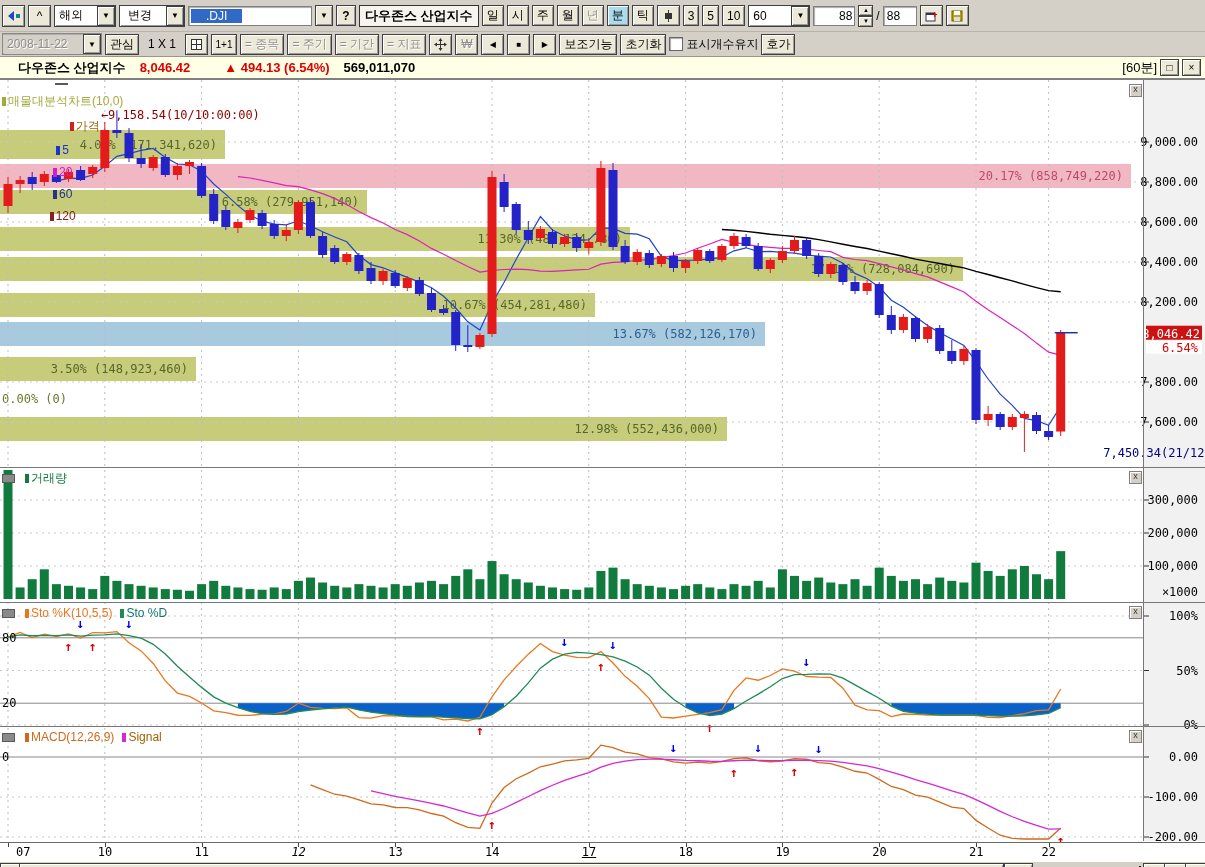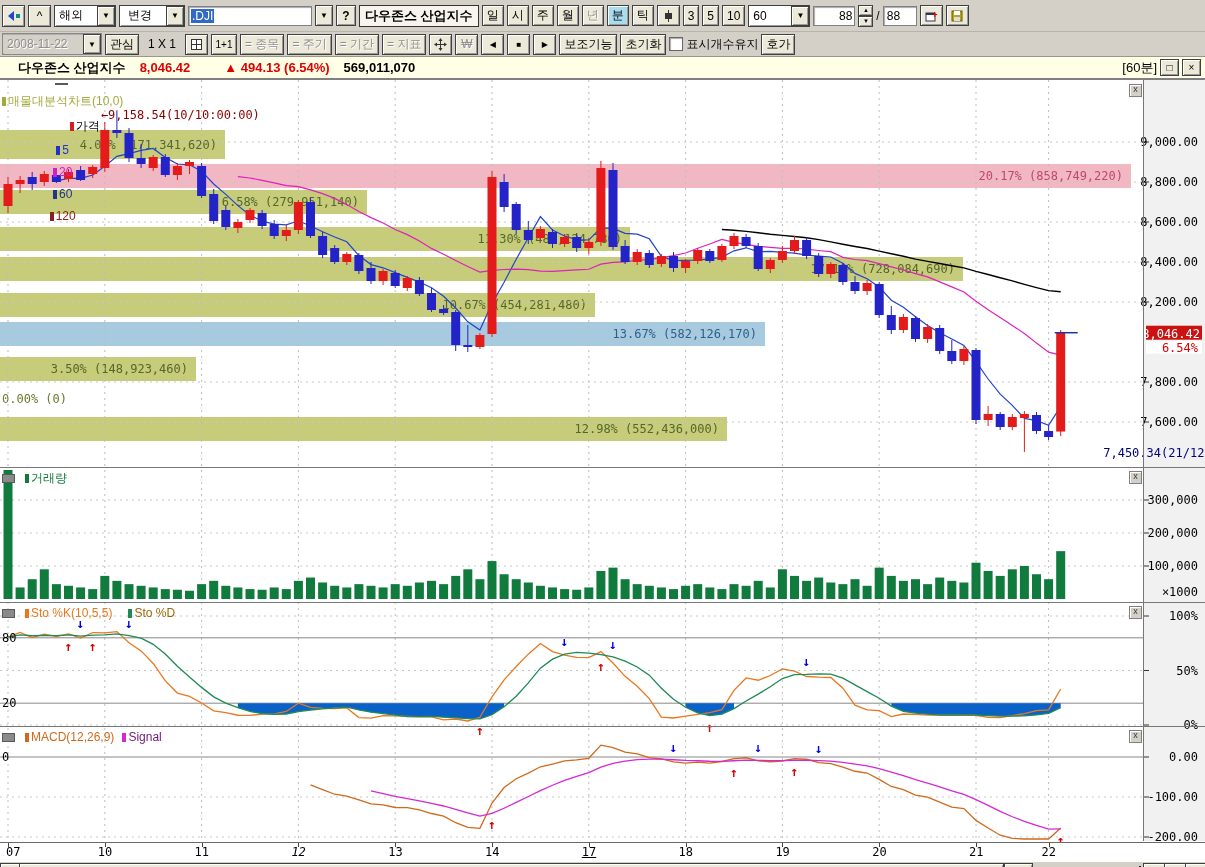--- a/index.html
+++ b/index.html
@@ -13,21 +13,21 @@
   .btn{display:inline-flex;align-items:center;justify-content:center;height:20px;padding:0 5px;cursor:default;white-space:nowrap;}
   .btn.sm{height:19px;padding:0 4px;}
   .btn.icon{width:21px;padding:0;}
   .btn.active{background:#aadcf0;}
   .btn.disabled{color:#8f8f8f;text-shadow:1px 1px 0 #fff;}
   .sunken{background:#fff;border:1px solid #808080;box-shadow:inset 1px 1px 1px #aaa;}
   .combo{display:inline-flex;align-items:center;height:20px;}
   .combo .val{padding:0 4px;background:#fff;height:18px;display:flex;align-items:center;min-width:34px;}
   .combo .drop{width:16px;height:18px;display:flex;align-items:center;justify-content:center;font-size:8px;}
   .namebox{font-weight:bold;font-size:13px;border:1px solid #333;background:#f6f4ec;padding:1px 5px;height:18px;display:flex;align-items:center;}
-  .sel{background:#316ac5;color:#fff;padding:0 1px;}
+  .sel{background:#316ac5;color:#fff;padding:0 15px;}
   .spin{display:inline-flex;flex-direction:column;}
   .spin .s{width:13px;height:9px;font-size:6px;display:flex;align-items:center;justify-content:center;}
   .chk{width:12px;height:12px;background:#fff;border:1px solid #666;box-shadow:inset 1px 1px 1px #aaa;display:inline-block;}
   
   .titlebar{height:21px;background:#ffffe6;border-bottom:2px solid #808080;display:flex;align-items:center;padding:0 4px 0 18px;gap:14px;font-size:13px;}
   .titlebar .nm{font-weight:bold;}
   .titlebar .pr{color:#e00000;font-weight:bold;}
   .titlebar .ch{color:#e00000;font-weight:bold;margin-left:20px;}
   .titlebar .vo{font-weight:bold;}
   .titlebar .right{margin-left:auto;display:flex;align-items:center;gap:3px;}
@@ -593,21 +593,21 @@
         <line x1="0" y1="646.5" x2="1205" y2="646.5" stroke="#777"></line>
         <line x1="1143.5" y1="0" x2="1143.5" y2="761" stroke="#777"></line>
       </svg>
 
     <div class="legend" style="top:3px;left:2px;flex-direction:column;">
       <span class="grip"></span>
       <span class="it" style="color:#a3aa3c;">
           <span class="mk" style="background:#a3aa3c;"></span>
           <span>매물대분석차트(10,0)</span>
         </span>
-      <span class="it" style="color:#000000;padding-left:44px;">
+      <span class="it" style="color:#a16207;padding-left:44px;">
           <span class="mk" style="background:#d02020;"></span>
           <span>가격</span>
         </span>
       <span class="it" style="color:#2233cc;">
           <span class="mk" style="background:#2233cc;"></span>
           <span>5</span>
         </span>
       <span class="it" style="color:#cc22cc;">
           <span class="mk" style="background:#cc22cc;"></span>
           <span>20</span>
@@ -627,46 +627,46 @@
           <span class="mk" style="background:#117a3d;"></span>
           <span>거래량</span>
         </span>
     </div>
     <div class="legend" style="top:526px;left:2px;">
       <span class="grip"></span>
       <span class="it" style="color:#e87820;">
           <span class="mk" style="background:#e87820;"></span>
           <span>Sto %K(10,5,5)</span>
         </span>
-      <span class="it" style="color:#a16207;margin-left:8px;">
+      <span class="it" style="color:#0f766e;">
           <span class="mk" style="background:#1f8a55;"></span>
           <span>Sto %D</span>
         </span>
     </div>
     <div class="legend" style="top:650px;left:2px;">
       <span class="grip"></span>
       <span class="it" style="color:#cf6a1c;">
           <span class="mk" style="background:#cf6a1c;"></span>
           <span>MACD(12,26,9)</span>
         </span>
-      <span class="it" style="color:#701a75;">
+      <span class="it" style="color:#a16207;">
           <span class="mk" style="background:#d428d4;"></span>
           <span>Signal</span>
         </span>
     </div>
 
     <div class="closex" style="left:1129px;top:4px;">x</div>
     <div class="closex" style="left:1129px;top:391px;">x</div>
     <div class="closex" style="left:1129px;top:526px;">x</div>
     <div class="closex" style="left:1129px;top:650px;">x</div>
   </div>
 
   <div class="xaxis" id="xaxis">
       <span class="xtick" style="left: 8px;"></span>
-      <span class="xlab" style="left: 6px;">07</span>
+      <span class="xlab" style="left: 16px;">07</span>
       <span class="xtick" style="left: 104.8px;"></span>
       <span class="xlab" style="left: 97.8px;">10</span>
       <span class="xtick" style="left: 201.6px;"></span>
       <span class="xlab" style="left: 194.6px;">11</span>
       <span class="xtick" style="left: 298.4px;"></span>
       <span class="xlab" style="left: 291.4px; font-style: italic;">12</span>
       <span class="xtick" style="left: 395.2px;"></span>
       <span class="xlab" style="left: 388.2px;">13</span>
       <span class="xtick" style="left: 492px;"></span>
       <span class="xlab" style="left: 485px;">14</span>

